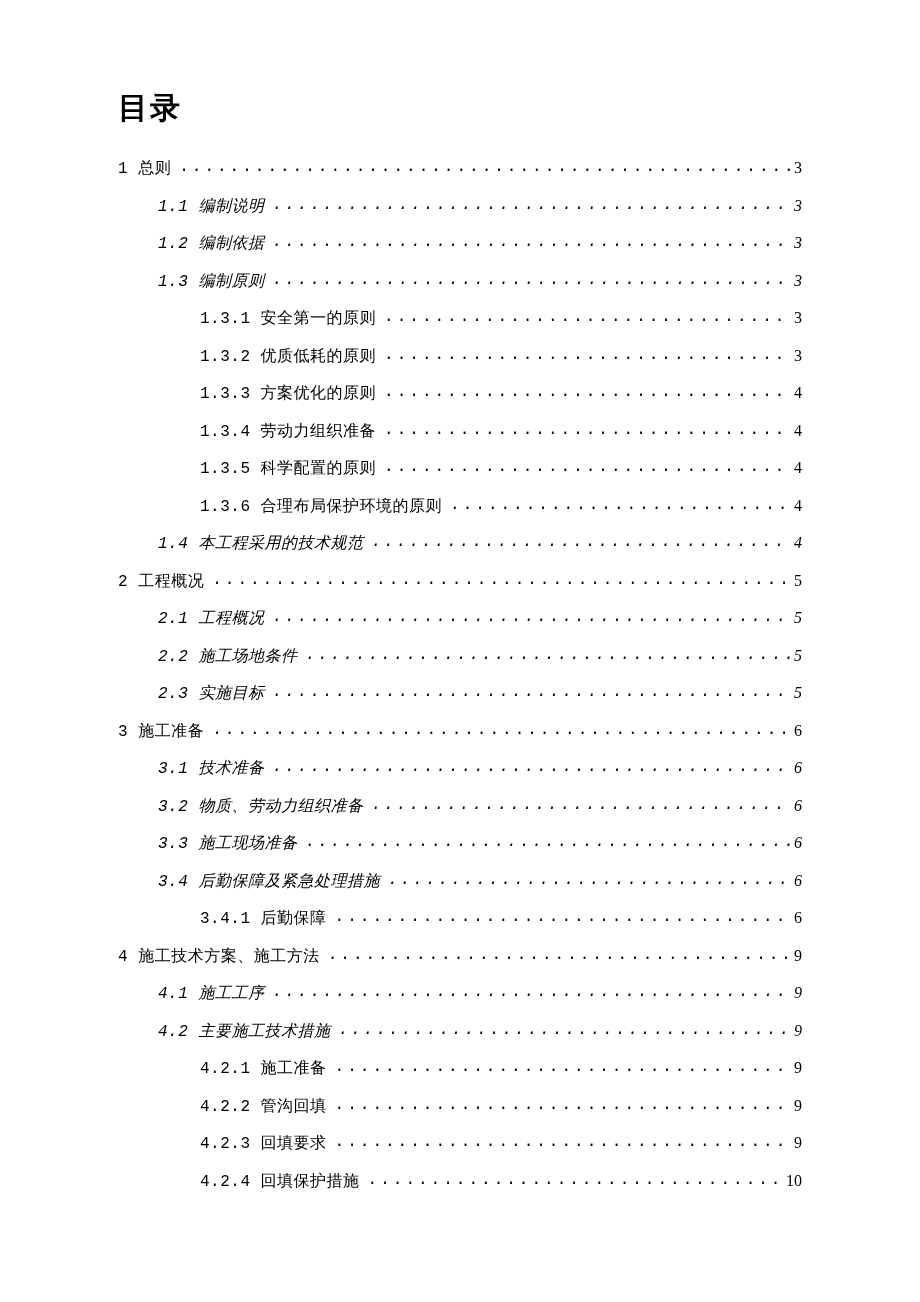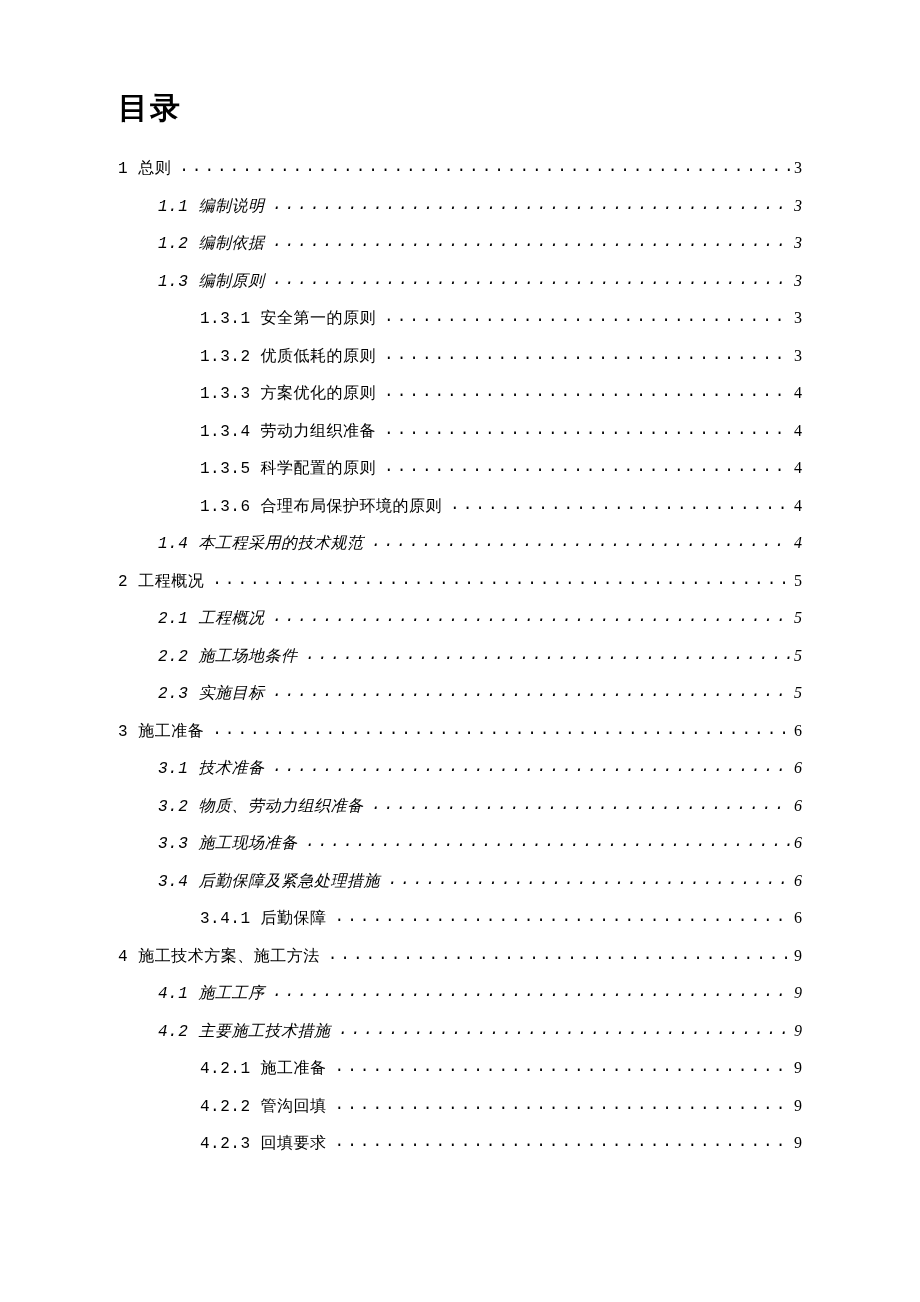--- a/index.html
+++ b/index.html
@@ -206,14 +206,19 @@
       <div class="toc-entry indent-2">
         <span class="toc-label">4.2.2 管沟回填</span>
         <span class="toc-dots"></span>
         <span class="toc-page">9</span>
       </div>
       <div class="toc-entry indent-2">
         <span class="toc-label">4.2.3 回填要求</span>
         <span class="toc-dots"></span>
         <span class="toc-page">9</span>
       </div>
+      <div class="toc-entry indent-2">
+        <span class="toc-label">4.2.4 回填保护措施</span>
+        <span class="toc-dots"></span>
+        <span class="toc-page">10</span>
+      </div>
     </div>
 </div>
 
 </body></html>

